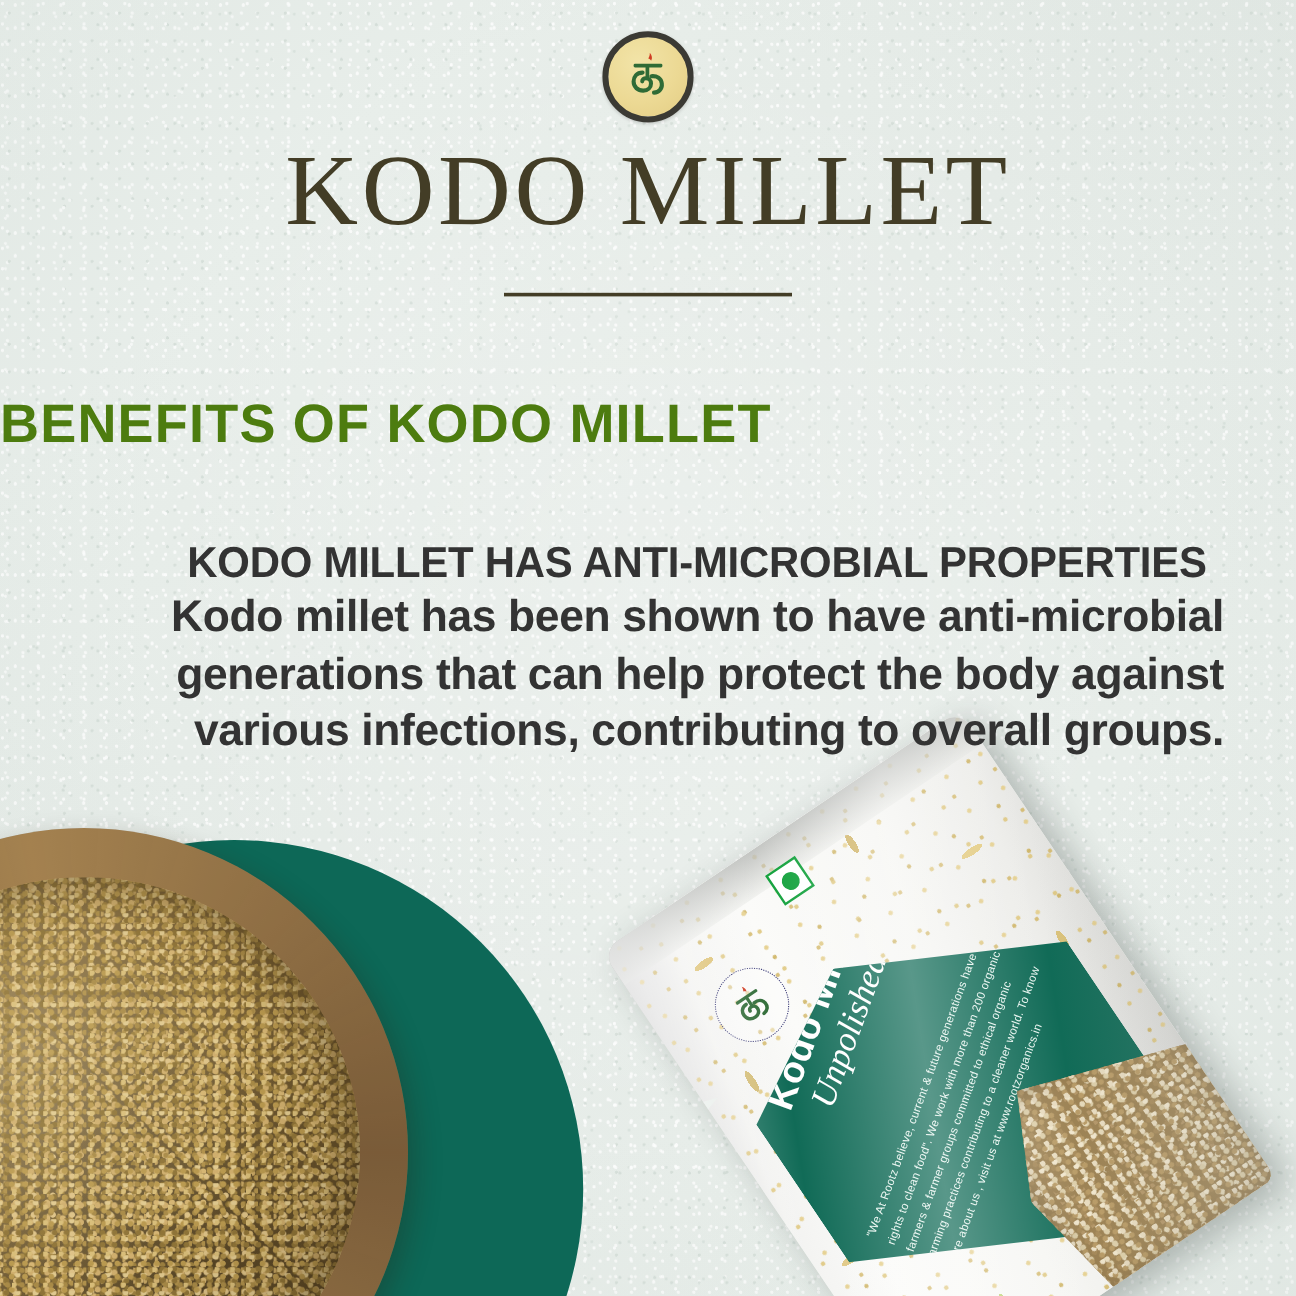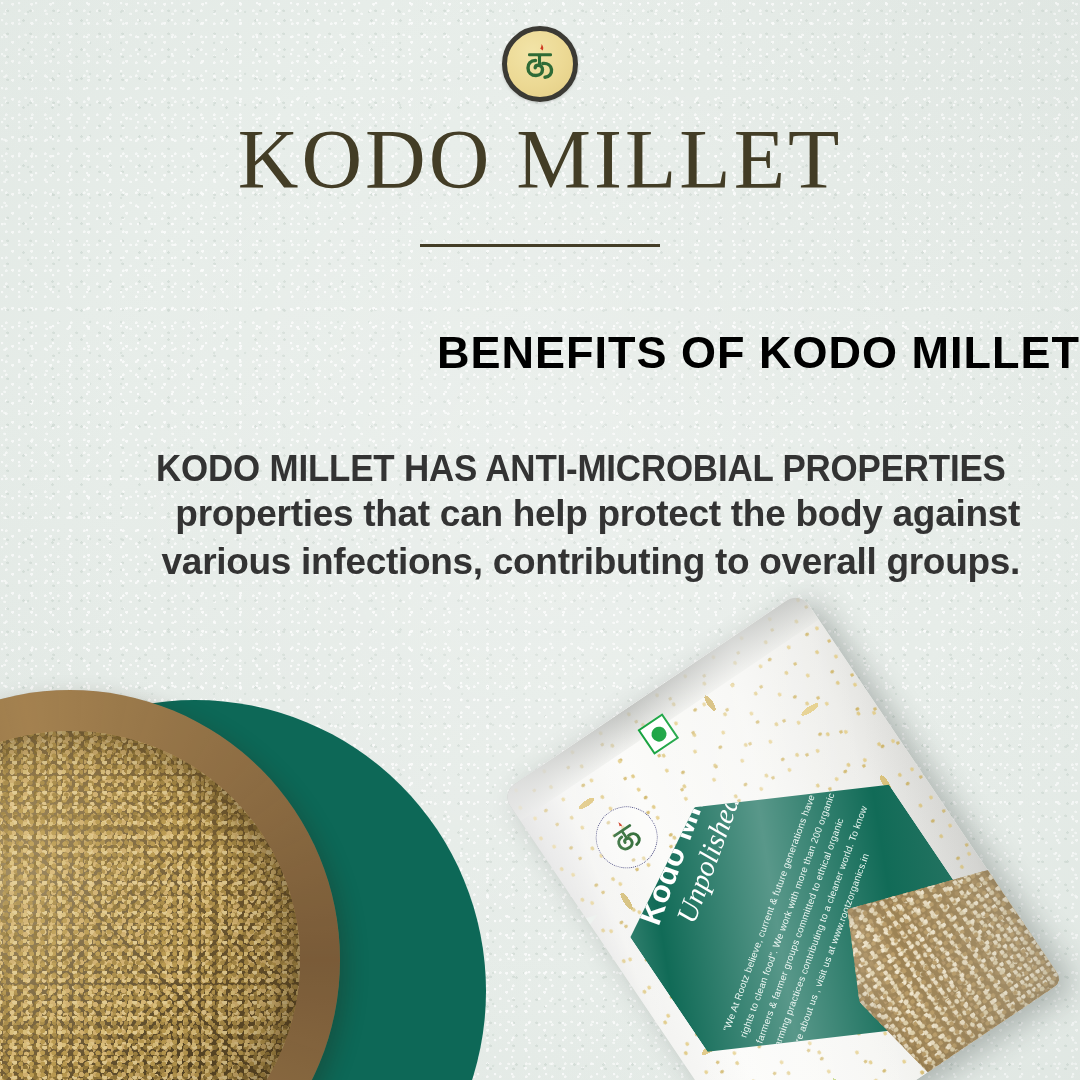--- a/index.html
+++ b/index.html
@@ -91,25 +91,25 @@
     height: 3px;
     background: #433d26;
     margin: 42px auto 0;
   }
 
   
   .subtitle {
     position: absolute;
     top: 327px; left: 0; right: 0;
     z-index: 10;
-    text-align: right;
+    text-align: left;
     font-size: 45px;
     font-weight: 600;
     letter-spacing: 1px;
-    color: #000000;
+    color: #4d7c0f;
     white-space: nowrap;
   }
 
   
   .body-block {
     position: absolute;
     top: 448px; left: 60px; right: 60px;
     z-index: 10;
     text-align: right;
   }
@@ -381,21 +381,22 @@
 
   <div class="title-block">
     <div class="main-title">KODO MILLET</div>
     <div class="title-rule"></div>
   </div>
 
   <div class="subtitle">BENEFITS OF KODO MILLET</div>
 
   <div class="body-block">
     <div class="body-head">KODO MILLET HAS ANTI-MICROBIAL PROPERTIES</div>
-    <div class="body-line">properties that can help protect the body against</div>
+    <div class="body-line">Kodo millet has been shown to have anti-microbial</div>
+    <div class="body-line">generations that can help protect the body against</div>
     <div class="body-line">various infections, contributing to overall groups.</div>
   </div>
 
   <div class="teal-circle"></div>
 
   <div class="bowl">
     <div class="bowl-rim"></div>
     <div class="bowl-inner">
       <div class="bowl-inner-shade"></div>
     </div>

